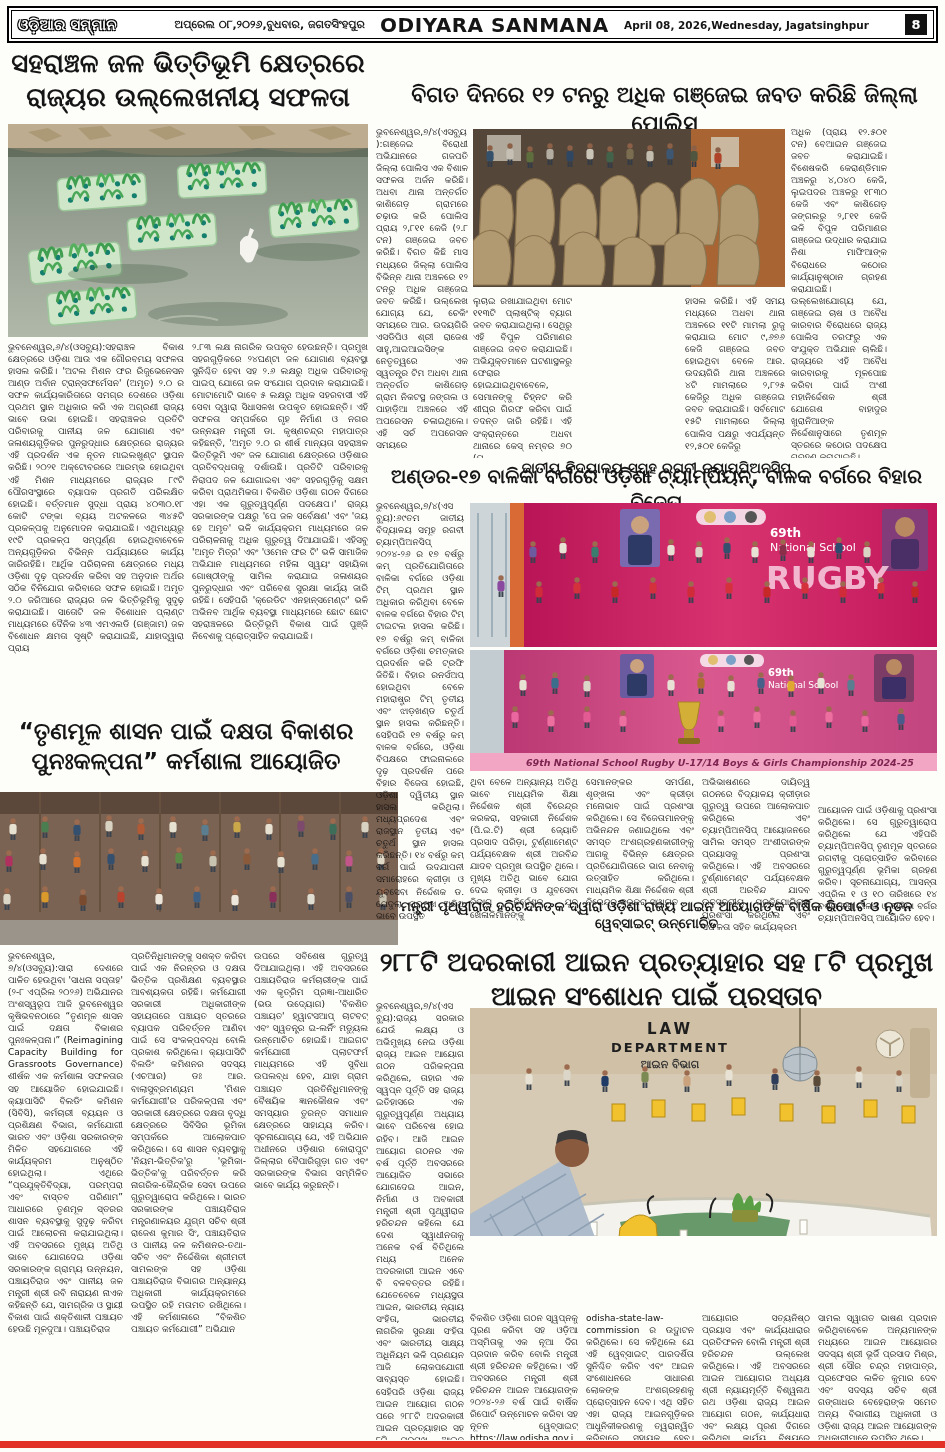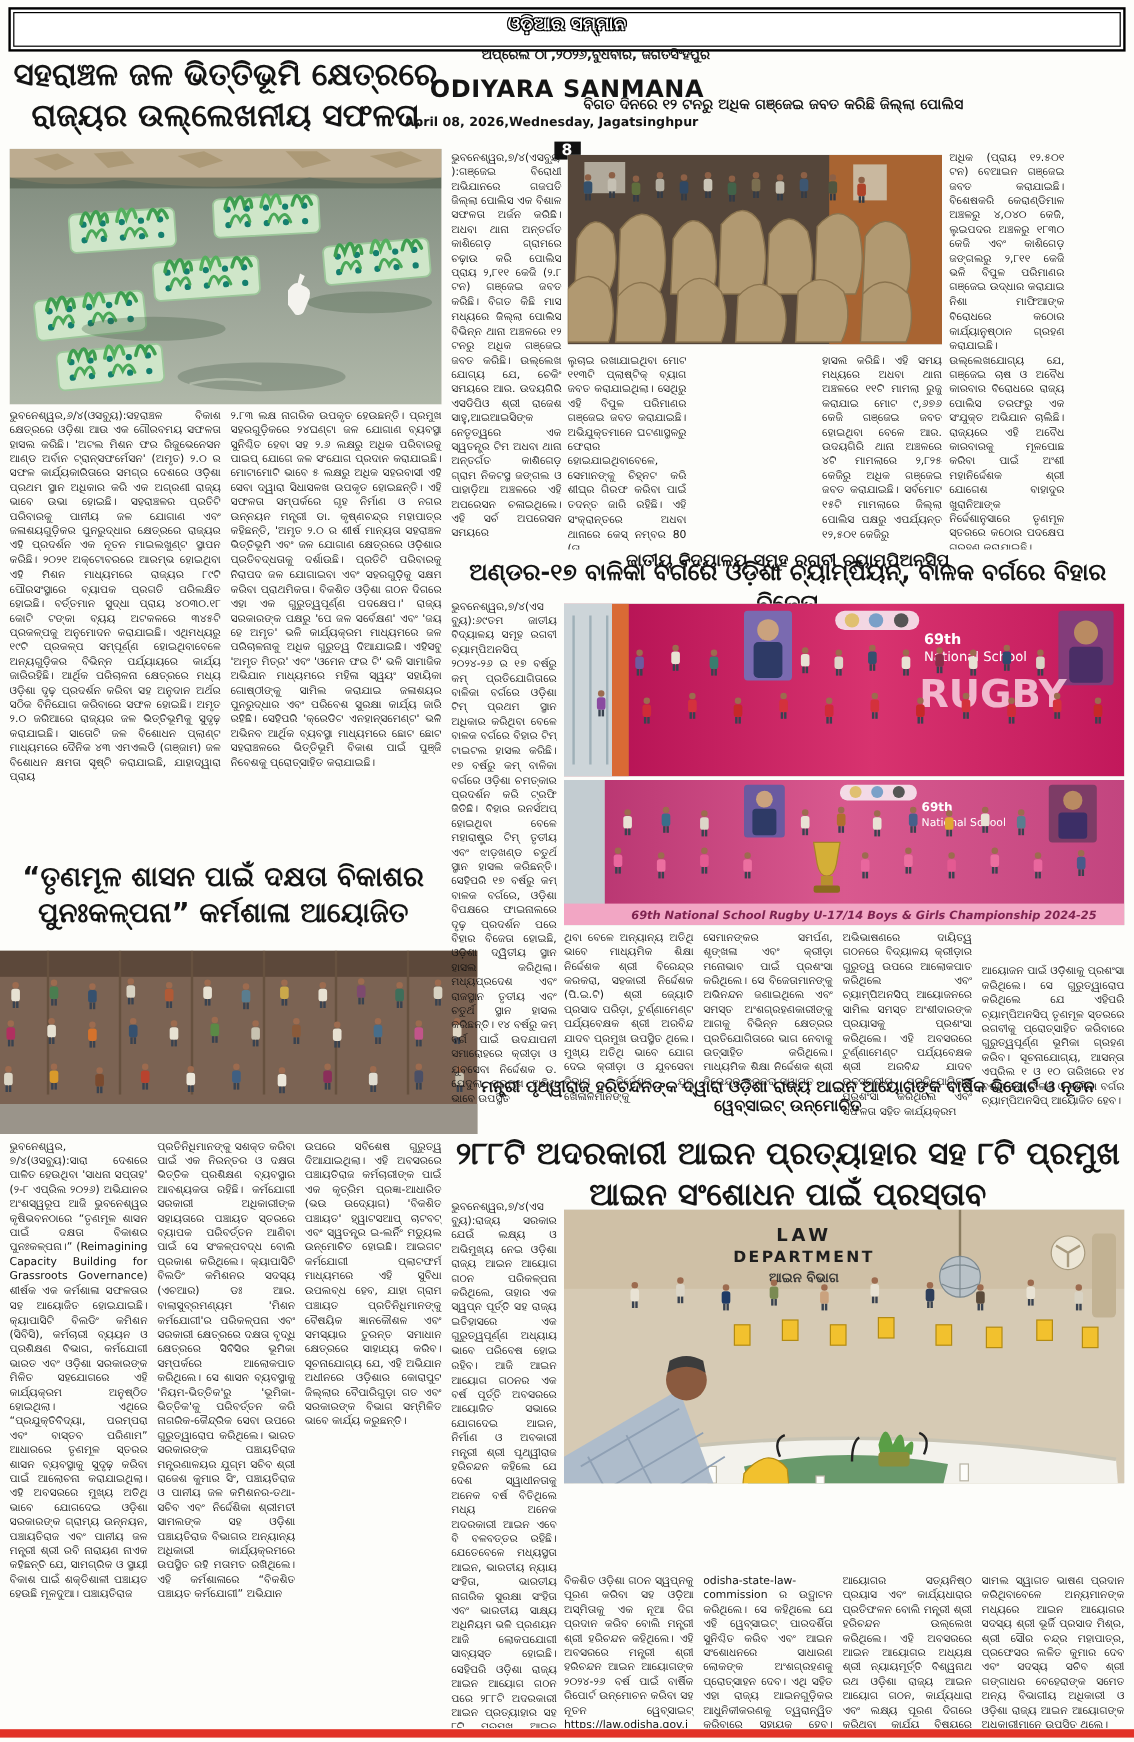--- a/index.html
+++ b/index.html
@@ -1,21 +1,21 @@
 <!DOCTYPE html>
 <html><head>
 <meta charset="utf-8">
 <style>
   html,body{margin:0;padding:0;background:#efeeea;}
   #page{position:relative;width:945px;height:1452px;background:#fdfdfa;margin:0 auto;
         font-family:"DejaVu Sans","Liberation Sans",sans-serif;color:#151515;overflow:hidden;}
   .abs{position:absolute;}
   
   #mast-outer{left:7px;top:6px;width:927px;height:33px;border:2px solid #000;background:#fff;}
-  #mast-inner{position:absolute;inset:2px;border:1px solid #000;display:flex;align-items:center;gap:10px;padding:0 6px;flex-direction:column;}
+  #mast-inner{position:absolute;inset:2px;border:1px solid #000;display:flex;align-items:center;gap:10px;padding:0 6px;}
   .mast-logo{font-weight:800;font-size:15px;color:#fff;white-space:nowrap;
     text-shadow:-1px -1px 0 #000,1px -1px 0 #000,-1px 1px 0 #000,1px 1px 0 #000,0 0 1px #000;}
   .mast-odate{font-size:11px;font-weight:700;margin-left:48px;white-space:nowrap;}
   .mast-title{font-size:20px;font-weight:800;letter-spacing:.5px;flex:1;text-align:center;white-space:nowrap;}
   .mast-edate{font-size:10.5px;font-weight:700;white-space:nowrap;margin-right:26px;}
   .mast-page{width:22px;height:21px;background:#111;color:#fff;font-size:13px;font-weight:800;
     display:flex;align-items:center;justify-content:center;}
   
   .hl{font-weight:700;text-align:center;line-height:1.32;}
   .kicker{font-weight:700;text-align:center;}
@@ -155,21 +155,21 @@
           <use href="#fg" x="344" y="94" width="13" height="30" fill="#4a4f66"></use>
           <use href="#fg" x="378" y="96" width="13" height="30" fill="#c8c2b0"></use>
       </g>
     </svg>
   </div>
 
   <div class="abs col" style="left:8px;top:950px;width:115px;height:486px;">ଭୁବନେଶ୍ୱର, ୭/୪(ଓସବ୍ୟୁ):ସାରା ଦେଶରେ ପାଳିତ ହେଉଥିବା 'ସାଧନା ସପ୍ତାହ' (୨-୮ ଏପ୍ରିଲ ୨୦୨୬) ଅଭିଯାନର ଅଂଶସ୍ୱରୂପ ଆଜି ଭୁବନେଶ୍ୱର କୃଷିଭବନଠାରେ “ତୃଣମୂଳ ଶାସନ ପାଇଁ ଦକ୍ଷତା ବିକାଶର ପୁନଃକଳ୍ପନା।” (Reimagining Capacity Building for Grassroots Governance) ଶୀର୍ଷକ ଏକ କର୍ମଶାଳା ସଫଳତାର ସହ ଆୟୋଜିତ ହୋଇଯାଇଛି। କ୍ୟାପାସିଟି ବିଲଡିଂ କମିଶନ (ସିବିସି), କର୍ମଚାରୀ ବ୍ୟୟନ ଓ ପ୍ରଶିକ୍ଷଣ ବିଭାଗ, କର୍ମଯୋଗୀ ଭାରତ ଏବଂ ଓଡ଼ିଶା ସରକାରଙ୍କ ମିଳିତ ସହଯୋଗରେ ଏହି କାର୍ଯ୍ୟକ୍ରମ ଅନୁଷ୍ଠିତ ହୋଇଥିଲା। ଏଥିରେ “ପ୍ରଯୁକ୍ତିବିଦ୍ୟା, ପରମ୍ପରା ଏବଂ ବାସ୍ତବ ପରିଣାମ” ଆଧାରରେ ତୃଣମୂଳ ସ୍ତରର ଶାସନ ବ୍ୟବସ୍ଥାକୁ ସୁଦୃଢ଼ କରିବା ପାଇଁ ଆଲୋଚନା କରାଯାଇଥିଲା। ଏହି ଅବସରରେ ମୁଖ୍ୟ ଅତିଥି ଭାବେ ଯୋଗଦେଇ ଓଡ଼ିଶା ସରକାରଙ୍କ ଗ୍ରାମ୍ୟ ଉନ୍ନୟନ, ପଞ୍ଚାୟତିରାଜ ଏବଂ ପାନୀୟ ଜଳ ମନ୍ତ୍ରୀ ଶ୍ରୀ ରବି ନାରାୟଣ ନାଏକ କହିଛନ୍ତି ଯେ, ସାମଗ୍ରିକ ଓ ସ୍ଥାୟୀ ବିକାଶ ପାଇଁ ଶକ୍ତିଶାଳୀ ପଞ୍ଚାୟତ ହେଉଛି ମୂଳଦୁଆ। ପଞ୍ଚାୟତିରାଜ</div>
   <div class="abs col" style="left:131px;top:950px;width:115px;height:486px;">ପ୍ରତିନିଧିମାନଙ୍କୁ ସଶକ୍ତ କରିବା ପାଇଁ ଏକ ନିରନ୍ତର ଓ ଦକ୍ଷତା ଭିତ୍ତିକ ପ୍ରଶିକ୍ଷଣ ବ୍ୟବସ୍ଥାର ଆବଶ୍ୟକତା ରହିଛି। କର୍ମଯୋଗୀ ସରକାରୀ ଅଧିକାରୀଙ୍କ ସହାୟତାରେ ପଞ୍ଚାୟତ ସ୍ତରରେ ବ୍ୟାପକ ପରିବର୍ତ୍ତନ ଆଣିବା ପାଇଁ ସେ ସଂକଳ୍ପବଦ୍ଧ ବୋଲି ପ୍ରକାଶ କରିଥିଲେ। କ୍ୟାପାସିଟି ବିଲଡିଂ କମିଶନର ସଦସ୍ୟ (ଏଚଆର) ଡଃ ଆର. ବାଲାସୁବ୍ରମଣ୍ୟମ 'ମିଶନ କର୍ମଯୋଗୀ'ର ପରିକଳ୍ପନା ଏବଂ ସରକାରୀ କ୍ଷେତ୍ରରେ ଦକ୍ଷତା ବୃଦ୍ଧି କ୍ଷେତ୍ରରେ ସିବିସିର ଭୂମିକା ସମ୍ପର୍କରେ ଆଲୋକପାତ କରିଥିଲେ। ସେ ଶାସନ ବ୍ୟବସ୍ଥାକୁ 'ନିୟମ-ଭିତ୍ତିକ'ରୁ 'ଭୂମିକା-ଭିତ୍ତିକ'କୁ ପରିବର୍ତ୍ତନ କରି ନାଗରିକ-କୈନ୍ଦ୍ରିକ ସେବା ଉପରେ ଗୁରୁତ୍ୱାରୋପ କରିଥିଲେ। ଭାରତ ସରକାରଙ୍କ ପଞ୍ଚାୟତିରାଜ ମନ୍ତ୍ରଣାଳୟର ଯୁଗ୍ମ ସଚିବ ଶ୍ରୀ ରାଜେଶ କୁମାର ସିଂ, ପଞ୍ଚାୟତିରାଜ ଓ ପାନୀୟ ଜଳ କମିଶନର-ତଥା-ସଚିବ ଏବଂ ନିର୍ଦ୍ଦେଶିକା ଶ୍ରୀମତୀ ସାମଲଙ୍କ ସହ ଓଡ଼ିଶା ପଞ୍ଚାୟତିରାଜ ବିଭାଗର ଅନ୍ୟାନ୍ୟ ଅଧିକାରୀ କାର୍ଯ୍ୟକ୍ରମରେ ଉପସ୍ଥିତ ରହି ମତାମତ ରଖିଥିଲେ। ଏହି କର୍ମଶାଳାରେ “ବିକଶିତ ପଞ୍ଚାୟତ କର୍ମଯୋଗୀ” ଅଭିଯାନ</div>
   <div class="abs col" style="left:254px;top:950px;width:114px;height:486px;">ଉପରେ ସବିଶେଷ ଗୁରୁତ୍ୱ ଦିଆଯାଇଥିଲା। ଏହି ଅବସରରେ ପଞ୍ଚାୟତିରାଜ କର୍ମଚାରୀଙ୍କ ପାଇଁ ଏକ କୃତ୍ରିମ ପ୍ରଜ୍ଞା-ଆଧାରିତ (ଭଉ ଉଦ୍ୟୋଗ) 'ବିକଶିତ ପଞ୍ଚାୟତ' ହ୍ୱାଟସଆପ୍ ଚାଟବଟ୍ ଏବଂ ସ୍ୱତନ୍ତ୍ର ଇ-ଲର୍ନିଂ ମଡ୍ୟୁଲ ଉନ୍ମୋଚିତ ହୋଇଛି। ଆଇଗଟ କର୍ମଯୋଗୀ ପ୍ଲାଟଫର୍ମ ମାଧ୍ୟମରେ ଏହି ସୁବିଧା ଉପଲବ୍ଧ ହେବ, ଯାହା ଗ୍ରାମ ପଞ୍ଚାୟତ ପ୍ରତିନିଧିମାନଙ୍କୁ ବୈଷୟିକ ଜ୍ଞାନକୌଶଳ ଏବଂ ସମସ୍ୟାର ତୁରନ୍ତ ସମାଧାନ କ୍ଷେତ୍ରରେ ସାହାଯ୍ୟ କରିବ। ସୂଚନାଯୋଗ୍ୟ ଯେ, ଏହି ଅଭିଯାନ ଅଧୀନରେ ଓଡ଼ିଶାର କୋରାପୁଟ ଜିଲ୍ଲାର ବୈପାରିଗୁଡ଼ା ଗତ ଏବଂ ସରକାରଙ୍କ ବିଭାଗ ସମ୍ମିଳିତ ଭାବେ କାର୍ଯ୍ୟ କରୁଛନ୍ତି।</div>
 
-  <div class="abs hl" style="left:364px;top:80px;width:561px;font-size:12px;">ବିଗତ ଦିନରେ ୧୨ ଟନରୁ ଅଧିକ ଗଞ୍ଜେଇ ଜବତ କରିଛି ଜିଲ୍ଲା ପୋଲିସ</div>
+  <div class="abs hl" style="left:384px;top:80px;width:561px;font-size:22px;">ବିଗତ ଦିନରେ ୧୨ ଟନରୁ ଅଧିକ ଗଞ୍ଜେଇ ଜବତ କରିଛି ଜିଲ୍ଲା ପୋଲିସ</div>
 
   <div class="abs col" style="left:376px;top:126px;width:92px;height:332px;">ଭୁବନେଶ୍ୱର,୭/୪(ଏସବ୍ୟୁ):ଗଞ୍ଜେଇ ବିରୋଧୀ ଅଭିଯାନରେ ଗଜପତି ଜିଲ୍ଲା ପୋଲିସ ଏକ ବିଶାଳ ସଫଳତା ଅର୍ଜନ କରିଛି। ଅଧବା ଥାନା ଅନ୍ତର୍ଗତ କାଶିଗେଡ଼ ଗ୍ରାମରେ ଚଢ଼ାଉ କରି ପୋଲିସ ପ୍ରାୟ ୨,୮୧୧ କେଜି (୨.୮ ଟନ) ଗଞ୍ଜେଇ ଜବତ କରିଛି। ବିଗତ କିଛି ମାସ ମଧ୍ୟରେ ଜିଲ୍ଲା ପୋଲିସ ବିଭିନ୍ନ ଥାନା ଅଞ୍ଚଳରେ ୧୨ ଟନରୁ ଅଧିକ ଗଞ୍ଜେଇ ଜବତ କରିଛି। ଉଲ୍ଲେଖ ଯୋଗ୍ୟ ଯେ, ଚେକିଂ ସମୟରେ ଆର. ଉଦୟଗିରି ଏସଡିପିଓ ଶ୍ରୀ ରାଜେଶ ସାହୁ,ଆଇଆଇସିଙ୍କ ନେତୃତ୍ୱରେ ଏକ ସ୍ୱତନ୍ତ୍ର ଟିମ ଅଧବା ଥାନା ଅନ୍ତର୍ଗତ କାଶିଗେଡ଼ ଗ୍ରାମ ନିକଟସ୍ଥ ଜଙ୍ଗଲ ଓ ପାହାଡ଼ିଆ ଅଞ୍ଚଳରେ ଏହି ଅପରେସନ ଚଳାଇଥିଲେ। ଏହି ସର୍ଚ ଅପରେସନ ସମୟରେ</div>
 
   <div class="abs photo" style="left:473px;top:129px;width:312px;height:158px;">
     <svg width="312" height="158" viewBox="0 0 312 158">
       <rect width="312" height="158" fill="#5f4f41"></rect>
       <rect x="218" width="94" height="158" fill="#bb7038"></rect>
       <rect x="14" y="6" width="34" height="26" fill="#ded8c8" opacity="0.8"></rect>
       <rect x="238" y="8" width="28" height="30" fill="#e6ddc8" opacity="0.85"></rect>
       <g>
@@ -198,21 +198,21 @@
         <path d="M42 118 q18 -22 36 -2 q8 22 0 40 l-38 0 z"></path>
         <path d="M92 114 q18 -22 36 0 q8 22 0 42 l-38 0 z"></path>
         <path d="M142 118 q18 -20 36 0 q8 20 0 38 l-38 0 z"></path>
         <path d="M192 114 q18 -20 38 0 q8 22 -2 42 l-38 0 z"></path>
         <path d="M246 116 q18 -20 38 0 q6 22 -2 40 l-38 0 z"></path>
       </g>
       <rect width="312" height="158" fill="#000" opacity="0.10"></rect>
     </svg>
   </div>
 
-  <div class="abs col" style="left:473px;top:295px;width:99px;height:163px;">ଲୁଚାଇ ରଖାଯାଇଥିବା ମୋଟ ୧୧୩ଟି ପ୍ଲାଷ୍ଟିକ୍ ବ୍ୟାଗ ଜବତ କରାଯାଇଥିଲା। ସେଥିରୁ ଏହି ବିପୁଳ ପରିମାଣର ଗଞ୍ଜେଇ ଜବତ କରାଯାଇଛି। ଅଭିଯୁକ୍ତମାନେ ଘଟଣାସ୍ଥଳରୁ ଫେରାର ହୋଇଯାଇଥିବାବେଳେ, ସେମାନଙ୍କୁ ଚିହ୍ନଟ କରି ଶୀଘ୍ର ଗିରଫ କରିବା ପାଇଁ ତଦନ୍ତ ଜାରି ରହିଛି। ଏହି ସଂକ୍ରାନ୍ତରେ ଅଧବା ଥାନାରେ କେସ୍ ନମ୍ବର 80 (ତା.</div>
+  <div class="abs col" style="left:473px;top:295px;width:99px;height:163px;">ଲୁଚାଇ ରଖାଯାଇଥିବା ମୋଟ ୧୧୩ଟି ପ୍ଲାଷ୍ଟିକ୍ ବ୍ୟାଗ ଜବତ କରାଯାଇଥିଲା। ସେଥିରୁ ଏହି ବିପୁଳ ପରିମାଣର ଗଞ୍ଜେଇ ଜବତ କରାଯାଇଛି। ଅଭିଯୁକ୍ତମାନେ ଘଟଣାସ୍ଥଳରୁ ଫେରାର ହୋଇଯାଇଥିବାବେଳେ, ସେମାନଙ୍କୁ ଚିହ୍ନଟ କରି ଶୀଘ୍ର ଗିରଫ କରିବା ପାଇଁ ତଦନ୍ତ ଜାରି ରହିଛି। ଏହି ସଂକ୍ରାନ୍ତରେ ଅଧବା ଥାନାରେ କେସ୍ ନମ୍ବର ୭୦ (ତା.</div>
   <div class="abs col" style="left:685px;top:295px;width:100px;height:163px;">ହାସଲ କରିଛି। ଏହି ସମୟ ମଧ୍ୟରେ ଅଧବା ଥାନା ଅଞ୍ଚଳରେ ୧୧ଟି ମାମଲା ରୁଜୁ କରାଯାଇ ମୋଟ ୯,୬୭୬ କେଜି ଗଞ୍ଜେଇ ଜବତ ହୋଇଥିବା ବେଳେ ଆର. ଉଦୟଗିରି ଥାନା ଅଞ୍ଚଳରେ ୪ଟି ମାମଲାରେ ୨,୮୨୫ କେଜିରୁ ଅଧିକ ଗଞ୍ଜେଇ ଜବତ କରାଯାଇଛି। ସର୍ବମୋଟ ୧୫ଟି ମାମଲାରେ ଜିଲ୍ଲା ପୋଲିସ ପକ୍ଷରୁ ଏପର୍ଯ୍ୟନ୍ତ ୧୨,୫୦୧ କେଜିରୁ</div>
   <div class="abs col" style="left:791px;top:126px;width:96px;height:332px;">ଅଧିକ (ପ୍ରାୟ ୧୨.୫୦୧ ଟନ) ବେଆଇନ ଗଞ୍ଜେଇ ଜବତ କରାଯାଇଛି। ବିଶେଷକରି କେରାଣ୍ଡିମାଳ ଅଞ୍ଚଳରୁ ୪,୦୪୦ କେଜି, ଲୁଇପଦର ଅଞ୍ଚଳରୁ ୧୮୩୦ କେଜି ଏବଂ କାଶିଗେଡ଼ ଜଙ୍ଗଲରୁ ୨,୮୧୧ କେଜି ଭଳି ବିପୁଳ ପରିମାଣର ଗଞ୍ଜେଇ ଉଦ୍ଧାର କରାଯାଇ ନିଶା ମାଫିଆଙ୍କ ବିରୋଧରେ କଠୋର କାର୍ଯ୍ୟାନୁଷ୍ଠାନ ଗ୍ରହଣ କରାଯାଇଛି। ଉଲ୍ଲେଖଯୋଗ୍ୟ ଯେ, ଗଞ୍ଜେଇ ଚାଷ ଓ ଅବୈଧ କାରବାର ବିରୋଧରେ ରାଜ୍ୟ ପୋଲିସ ତରଫରୁ ଏକ ସଂଯୁକ୍ତ ଅଭିଯାନ ଚାଲିଛି। ରାଜ୍ୟରେ ଏହି ଅବୈଧ କାରବାରକୁ ମୂଳପୋଛ କରିବା ପାଇଁ ଅଂଶୀ ମହାନିର୍ଦ୍ଦେଶକ ଶ୍ରୀ ଯୋଗେଶ ବାହାଦୁର ଖୁରାନିଆଙ୍କ ନିର୍ଦ୍ଦେଶାନୁସାରେ ତୃଣମୂଳ ସ୍ତରରେ କଠୋର ପଦକ୍ଷେପ ଗ୍ରହଣ କରାଯାଇଛି।</div>
 
   <div class="abs kicker" style="left:376px;top:444px;width:561px;font-size:14.5px;margin-top:16px;">ଜାତୀୟ ବିଦ୍ୟାଳୟ ସମୂହ ରଗବୀ ଚ୍ୟାମ୍ପିଅନସିପ୍</div>
   <div class="abs hl" style="left:376px;top:464px;width:561px;font-size:19.5px;">ଅଣ୍ଡର-୧୭ ବାଳିକା ବର୍ଗରେ ଓଡ଼ିଶା ଚ୍ୟାମ୍ପିୟନ୍, ବାଳକ ବର୍ଗରେ ବିହାର ବିଜେତା</div>
 
   <div class="abs col" style="left:376px;top:500px;width:88px;height:432px;">ଭୁବନେଶ୍ୱର,୭/୪(ଏସବ୍ୟୁ):୬୯ତମ ଜାତୀୟ ବିଦ୍ୟାଳୟ ସମୂହ ରଗବୀ ଚ୍ୟାମ୍ପିଅନସିପ୍ ୨୦୨୪-୨୬ ର ୧୭ ବର୍ଷରୁ କମ୍ ପ୍ରତିଯୋଗିତାରେ ବାଳିକା ବର୍ଗରେ ଓଡ଼ିଶା ଟିମ୍ ପ୍ରଥମ ସ୍ଥାନ ଅଧିକାର କରିଥିବା ବେଳେ ବାଳକ ବର୍ଗରେ ବିହାର ଟିମ୍ ଟାଇଟଲ ହାସଲ କରିଛି। ୧୭ ବର୍ଷରୁ କମ୍ ବାଳିକା ବର୍ଗରେ ଓଡ଼ିଶା ଚମତ୍କାର ପ୍ରଦର୍ଶନ କରି ଟ୍ରଫି ଜିତିଛି। ବିହାର ରନର୍ସଅପ୍ ହୋଇଥିବା ବେଳେ ମହାରାଷ୍ଟ୍ର ଟିମ୍ ତୃତୀୟ ଏବଂ ଝାଡ଼ଖଣ୍ଡ ଚତୁର୍ଥ ସ୍ଥାନ ହାସଲ କରିଛନ୍ତି। ସେହିପରି ୧୭ ବର୍ଷରୁ କମ୍ ବାଳକ ବର୍ଗରେ, ଓଡ଼ିଶା ବିପକ୍ଷରେ ଫାଇନାଲରେ ଦୃଢ଼ ପ୍ରଦର୍ଶନ ପରେ ବିହାର ବିଜେତା ହୋଇଛି, ଓଡ଼ିଶା ଦ୍ୱିତୀୟ ସ୍ଥାନ ହାସଲ କରିଥିଲା। ମଧ୍ୟପ୍ରଦେଶ ଏବଂ ରାଜସ୍ଥାନ ତୃତୀୟ ଏବଂ ଚତୁର୍ଥ ସ୍ଥାନ ହାସଲ କରିଛନ୍ତି। ୧୪ ବର୍ଷରୁ କମ୍ ବର୍ଗ ପାଇଁ ଉଦଯାପନୀ ସମାରୋହରେ କ୍ରୀଡ଼ା ଓ ଯୁବସେବା ନିର୍ଦ୍ଦେଶକ ଡ. ଯେଦୁଲା ପ୍ରମୁଖ ଅତିଥି ଭାବେ ଉପସ୍ଥିତ</div>
 
   <div class="abs photo" style="left:470px;top:503px;width:467px;height:144px;">
     <svg width="467" height="144" viewBox="0 0 467 144">

